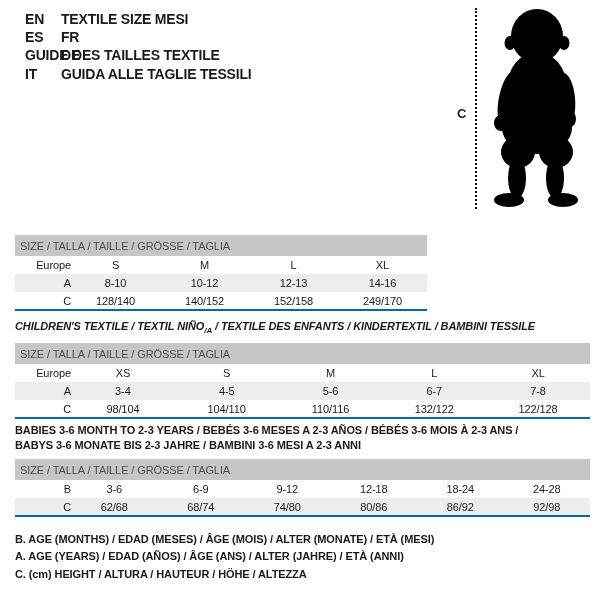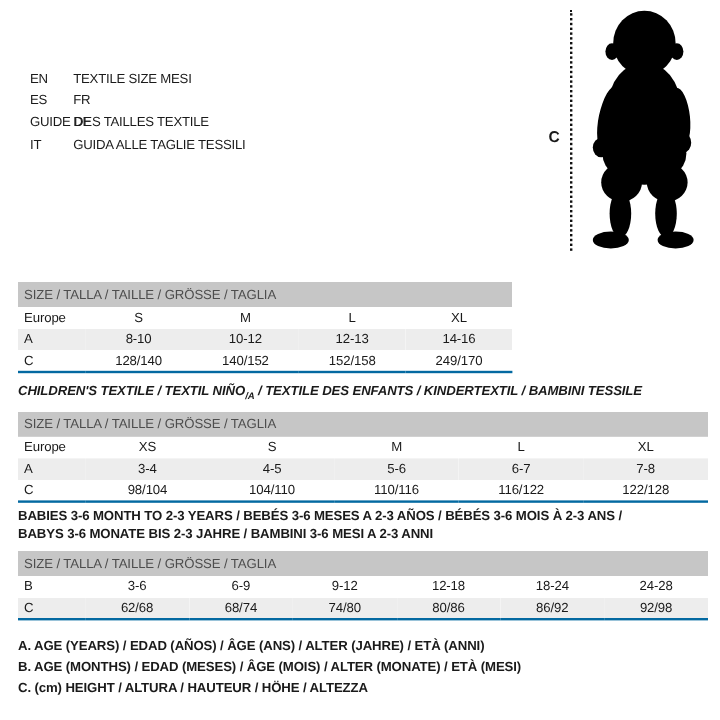--- a/index.html
+++ b/index.html
@@ -15,25 +15,24 @@
   }
 
   
   .lang-block {
     position: absolute;
     top: 10px;
     left: 25px;
     display: grid;
     grid-template-columns: 36px auto;
     line-height: 18.2px;
-    font-size: 11px;
-    font-weight: 400;
+    font-size: 14px;
+    font-weight: 700;
     letter-spacing: -0.2px;
     white-space: nowrap;
-    margin-top: 47px;
   }
 
   
   .measure-line {
     position: absolute;
     left: 475px;
     top: 8px;
     height: 201px;
     width: 0;
     border-left: 2px dotted #111;
@@ -74,21 +73,21 @@
     border-bottom: 2px solid #0369a1;
   }
   table.size-table td {
     height: 18px;
     text-align: center;
     padding: 0;
     overflow: hidden;
     white-space: nowrap;
   }
   table.size-table td.rowlabel {
-    text-align: left;
+    text-align: right;
     padding-left: 5px;
   }
   table.size-table tr.bar td {
     background: #c6c6c6;
     color: #4d4d4d;
     text-align: left;
     padding-left: 5px;
     height: 21px;
   }
   table.size-table tr.alt { background: #ededed; }
@@ -217,21 +216,21 @@
       <td>4-5</td>
       <td>5-6</td>
       <td>6-7</td>
       <td>7-8</td>
     </tr>
     <tr>
       <td class="rowlabel">C</td>
       <td>98/104</td>
       <td>104/110</td>
       <td>110/116</td>
-      <td>116/122</td>
+      <td>132/122</td>
       <td>122/128</td>
     </tr>
   </tbody>
     </table>
 
   <div class="section-title" id="babies-title">
     <div>BABIES 3-6 MONTH TO 2-3 YEARS / BEBÉS 3-6 MESES A 2-3 AÑOS / BÉBÉS 3-6 MOIS À 2-3 ANS /</div>
     <div>BABYS 3-6 MONATE BIS 2-3 JAHRE / BAMBINI 3-6 MESI A 2-3 ANNI</div>
   </div>
   <table class="size-table" id="babies-table">
@@ -263,18 +262,18 @@
       <td>68/74</td>
       <td>74/80</td>
       <td>80/86</td>
       <td>86/92</td>
       <td>92/98</td>
     </tr>
   </tbody>
     </table>
 
   <div class="legend">
+    <div>B. AGE (MONTHS) / EDAD (MESES) / ÂGE (MOIS) / ALTER (MONATE) / ETÀ (MESI)</div>
     <div>A. AGE (YEARS) / EDAD (AÑOS) / ÂGE (ANS) / ALTER (JAHRE) / ETÀ (ANNI)</div>
-    <div>B. AGE (MONTHS) / EDAD (MESES) / ÂGE (MOIS) / ALTER (MONATE) / ETÀ (MESI)</div>
     <div>C. (cm) HEIGHT / ALTURA / HAUTEUR / HÖHE / ALTEZZA</div>
   </div>
 
 </div>
 
 </body></html>

